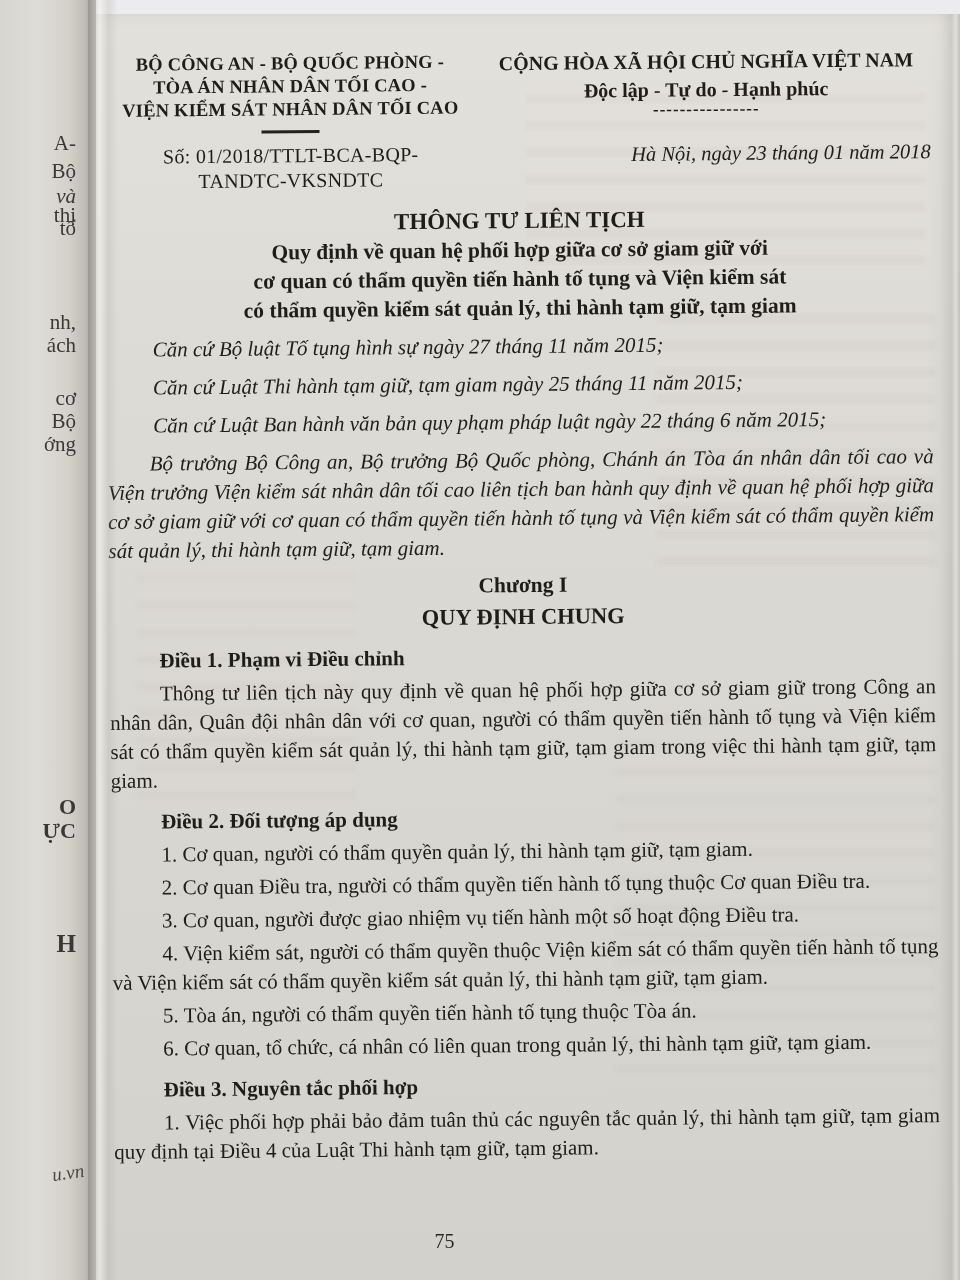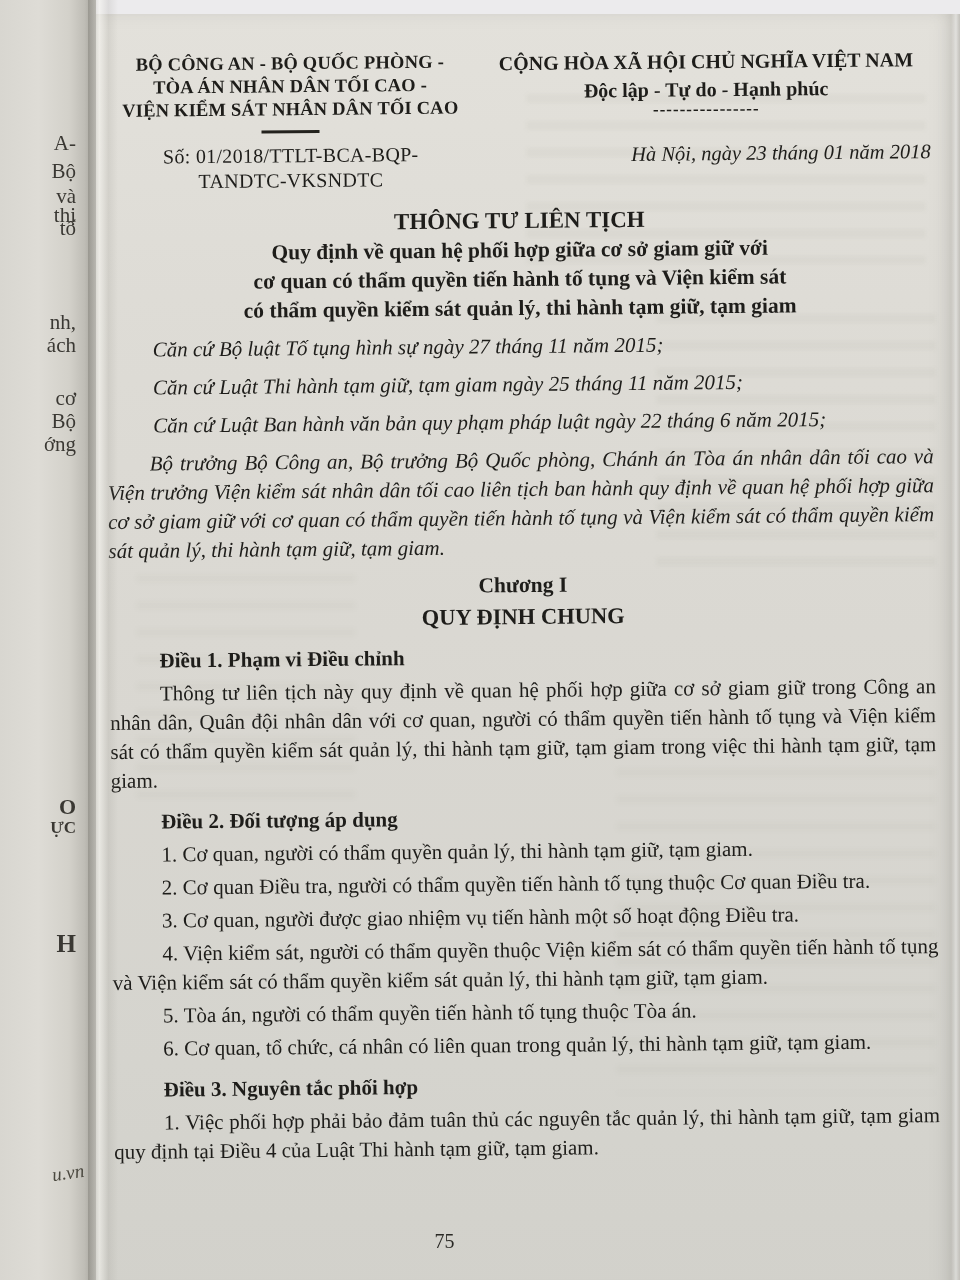--- a/index.html
+++ b/index.html
@@ -57,30 +57,30 @@
   .page-num{position:absolute;left:0;top:1216px;width:697px;text-align:center;font-size:20px;color:#2a2925;}
 </style>
 </head>
 <body>
 
 <div class="scene">
 
   <div class="facing-page">
     <span class="frag" style="top:131px;">A-</span>
     <span class="frag" style="top:159px;">Bộ</span>
-    <span class="frag" style="top:184px;">và</span>
+    <span class="frag" style="top:184px;font-style:italic;">và</span>
     <span class="frag" style="top:203px;">thị</span>
     <span class="frag" style="top:216px;">tố</span>
     <span class="frag" style="top:310px;">nh,</span>
     <span class="frag" style="top:333px;margin-left:22px;">ách</span>
     <span class="frag" style="top:386px;margin-left:41px;">cơ</span>
     <span class="frag" style="top:409px;">Bộ</span>
     <span class="frag" style="top:432px;">ớng</span>
     <span class="frag b" style="top:794px;font-size:22px;">O</span>
-    <span class="frag b" style="top:818px;font-size:17px;">ỰC</span>
+    <span class="frag b" style="top:818px;font-size:22px;">ỰC</span>
     <span class="frag b" style="top:930px;font-size:25px;">H</span>
     <span class="frag i" style="top:1162px;right:12px;font-size:19px;transform:rotate(-8deg);color:#4a483f;">u.vn</span>
   </div>
   <div class="gutter-fold"></div>
 
   <div class="page">
 
     <div class="ghost" style="left:430px;top:80px;width:400px;height:170px;"></div>
     <div class="ghost" style="left:560px;top:300px;width:280px;height:260px;"></div>
     <div class="ghost" style="left:40px;top:560px;width:220px;height:240px;opacity:0.4;"></div>

